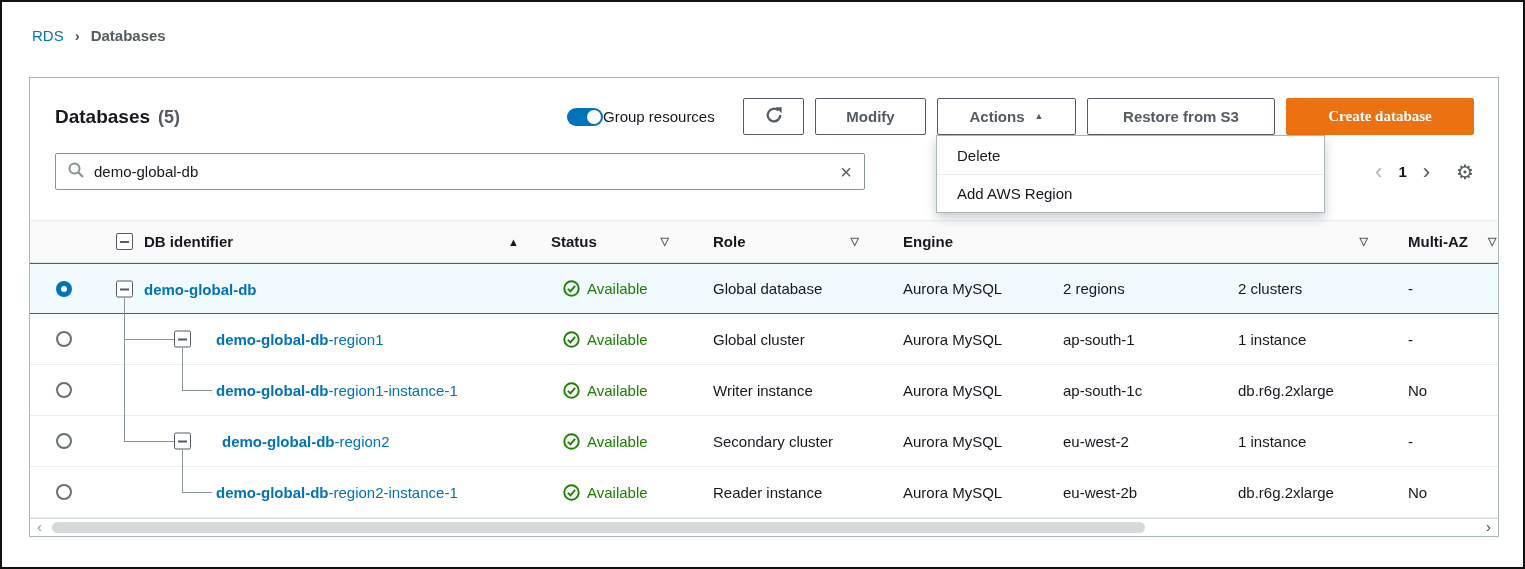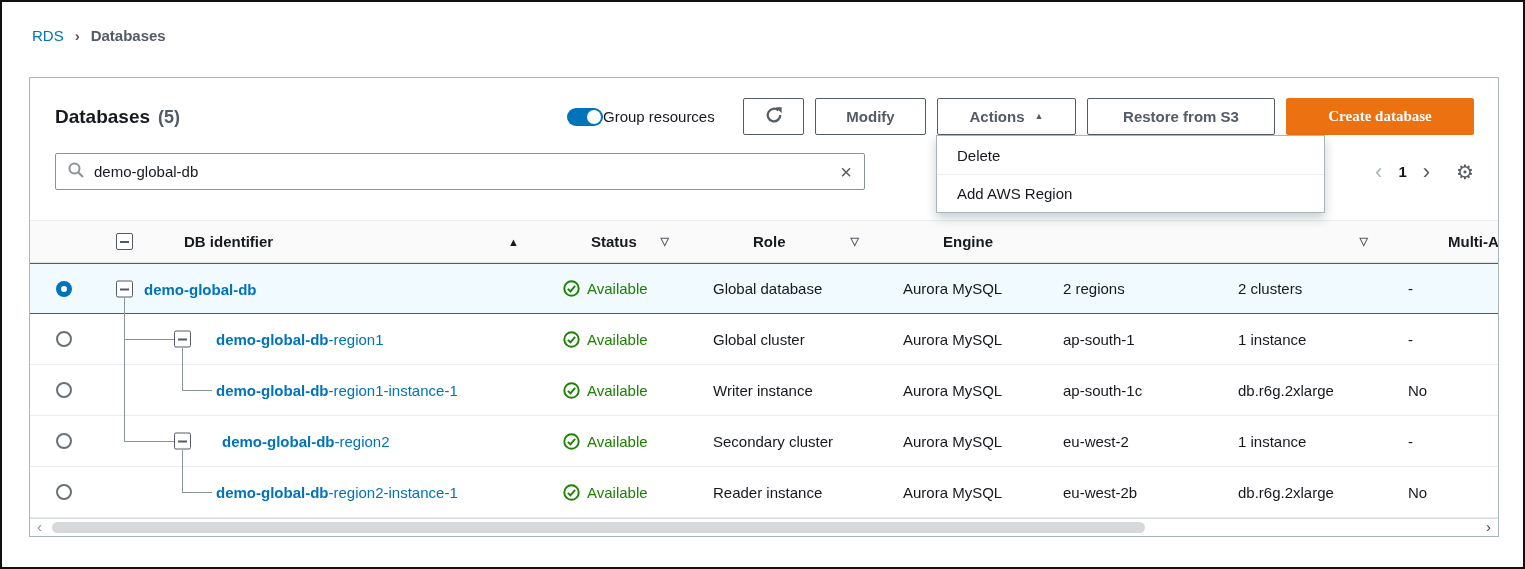--- a/index.html
+++ b/index.html
@@ -48,21 +48,21 @@
   .page-num { font-weight:700; color:#16191f; padding:0 6px; }
   .page-next { color:#545b64; font-size:22px; padding:0 10px; cursor:pointer; }
   .gear { color:#545b64; font-size:20px; margin-left:16px; cursor:pointer; }
 
   
   .table-wrap { margin-top:30px; overflow:hidden; width:1468px; }
   .thead, .trow { display:flex; width:1508px; box-sizing:border-box; }
   .thead { height:43px; background:#fafafa; border-top:1px solid #eaeded; border-bottom:1px solid #dfe3e3; align-items:center; }
   .hcell { display:flex; align-items:center; font-weight:700; font-size:15px; color:#16191f;
            box-sizing:border-box; padding-left:10px; flex-shrink:0; height:100%; }
-  .hlabel { white-space:nowrap;margin-left:40px; }
+  .hlabel { white-space:nowrap; }
   .sort-icon { margin-left:auto; padding-right:22px; font-size:11px; color:#16191f; }
   .filter-icon { margin-left:auto; font-size:11px; color:#545b64; }
   .pr34 { padding-right:34px; } .pr30 { padding-right:30px; }
   .ml20 { margin-left:20px; padding-right:0; }
 
   .cell-radio { width:77px; } .cell-name { width:434px; } .cell-status { width:162px; }
   .cell-role { width:190px; } .cell-engine { width:160px; } .cell-region { width:175px; }
   .cell-size { width:170px; } .cell-multiaz { width:140px; }
 
   .trow { height:51px; border-bottom:1px solid #eaeded; align-items:center; background:#fff; }

